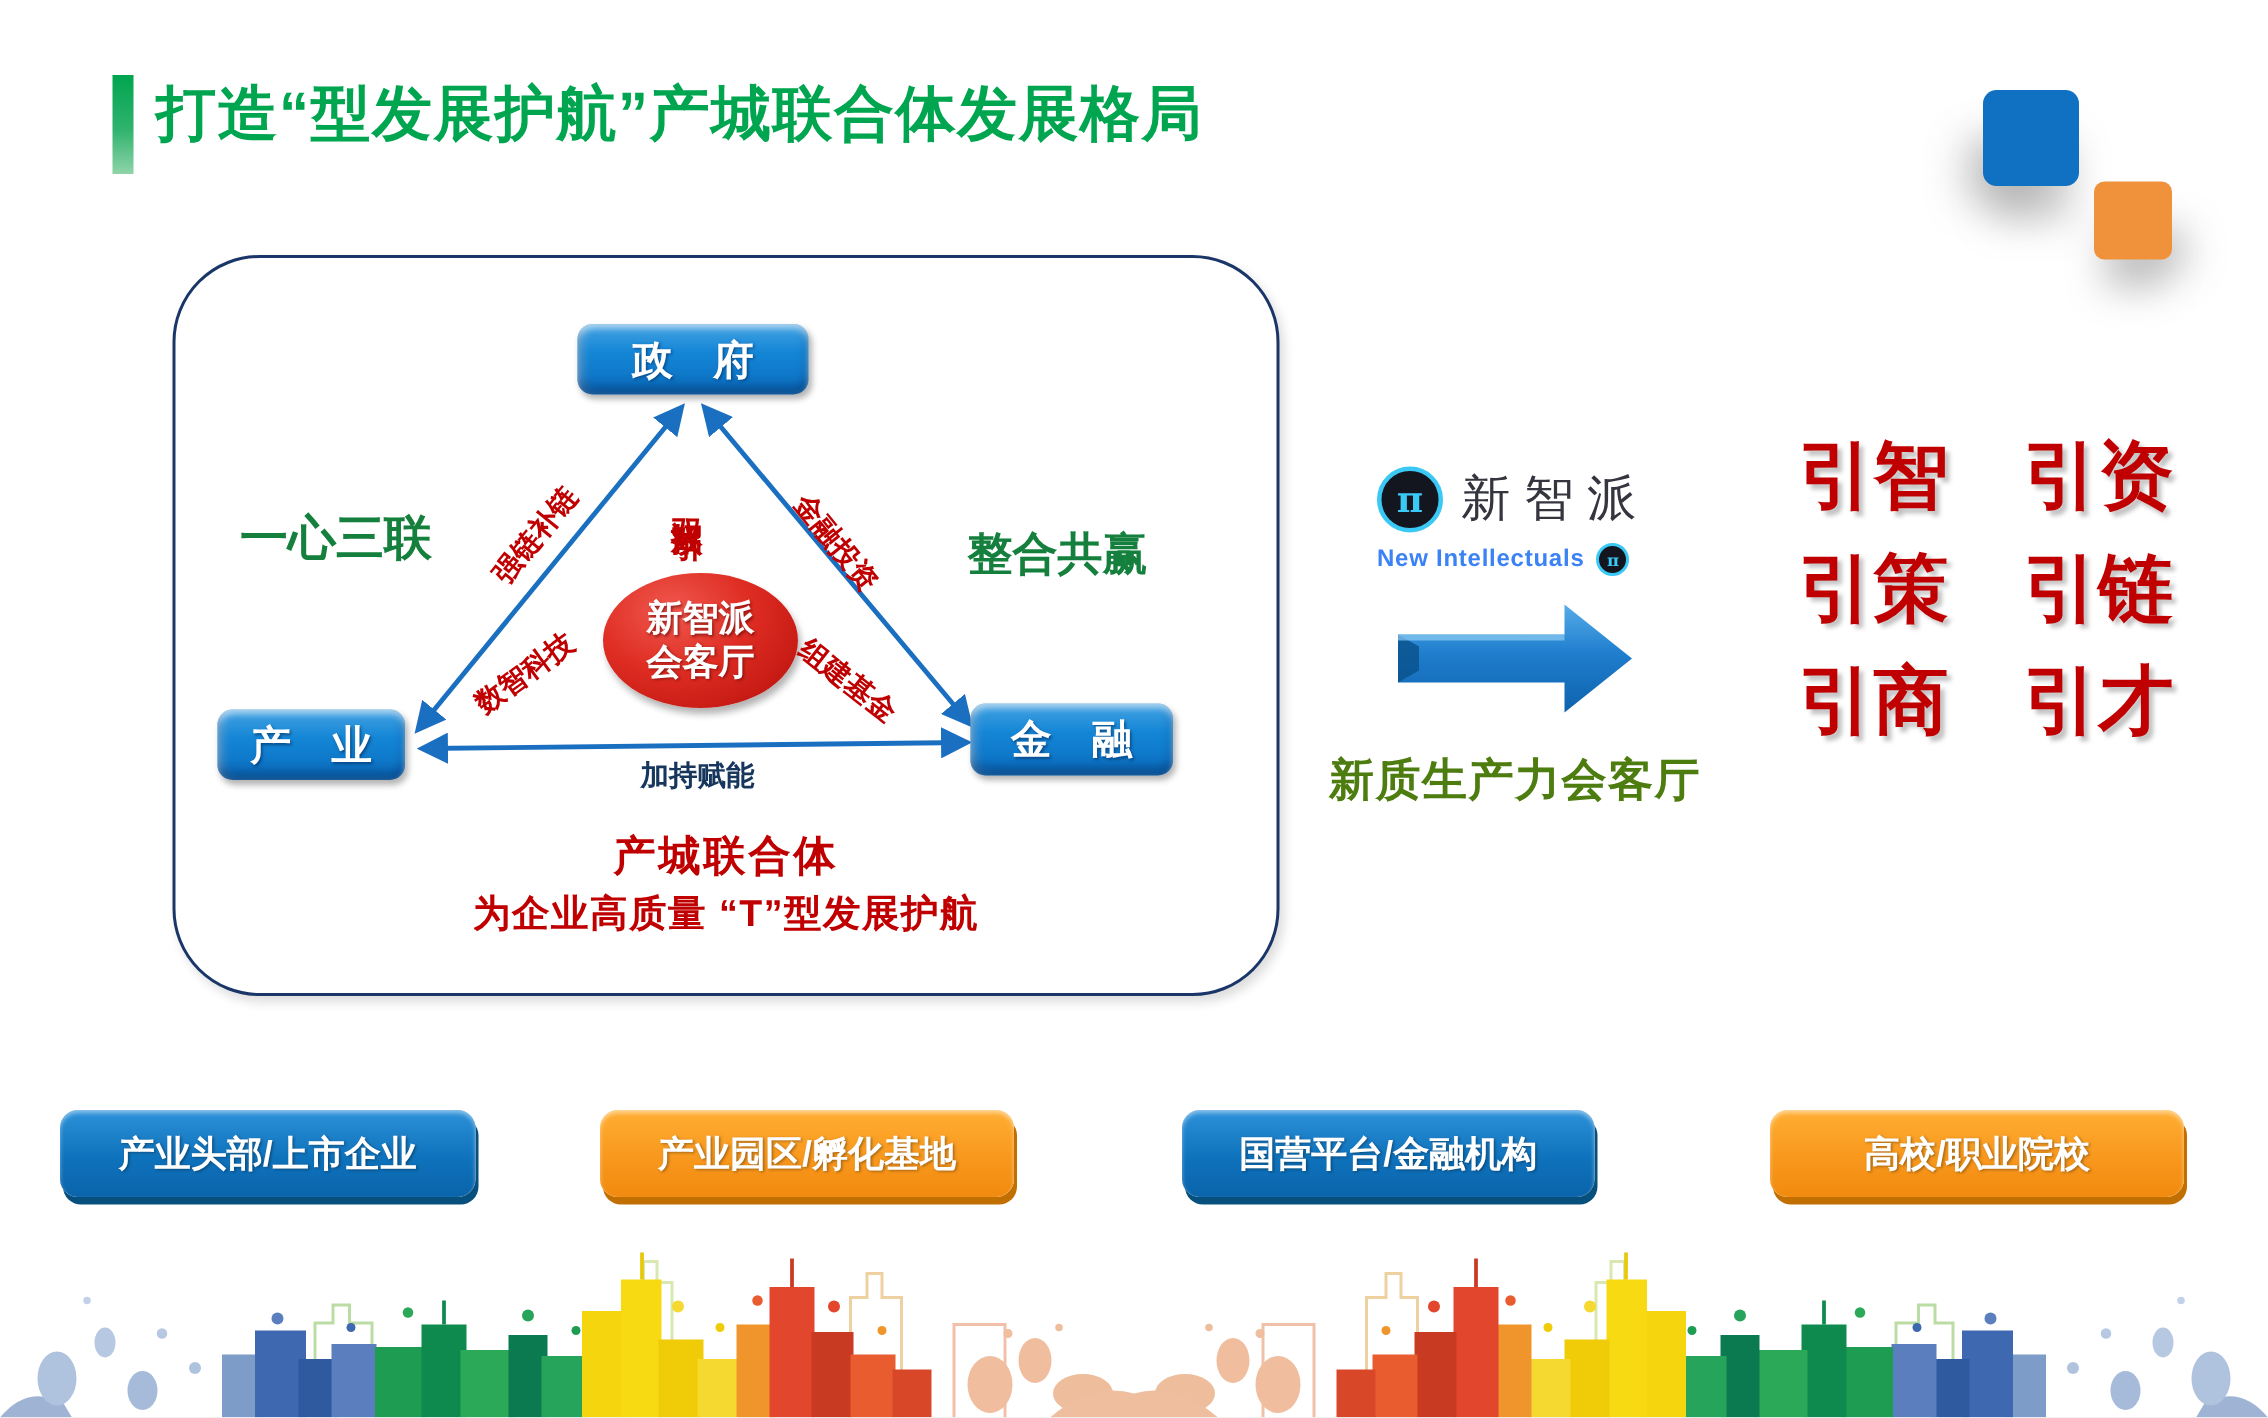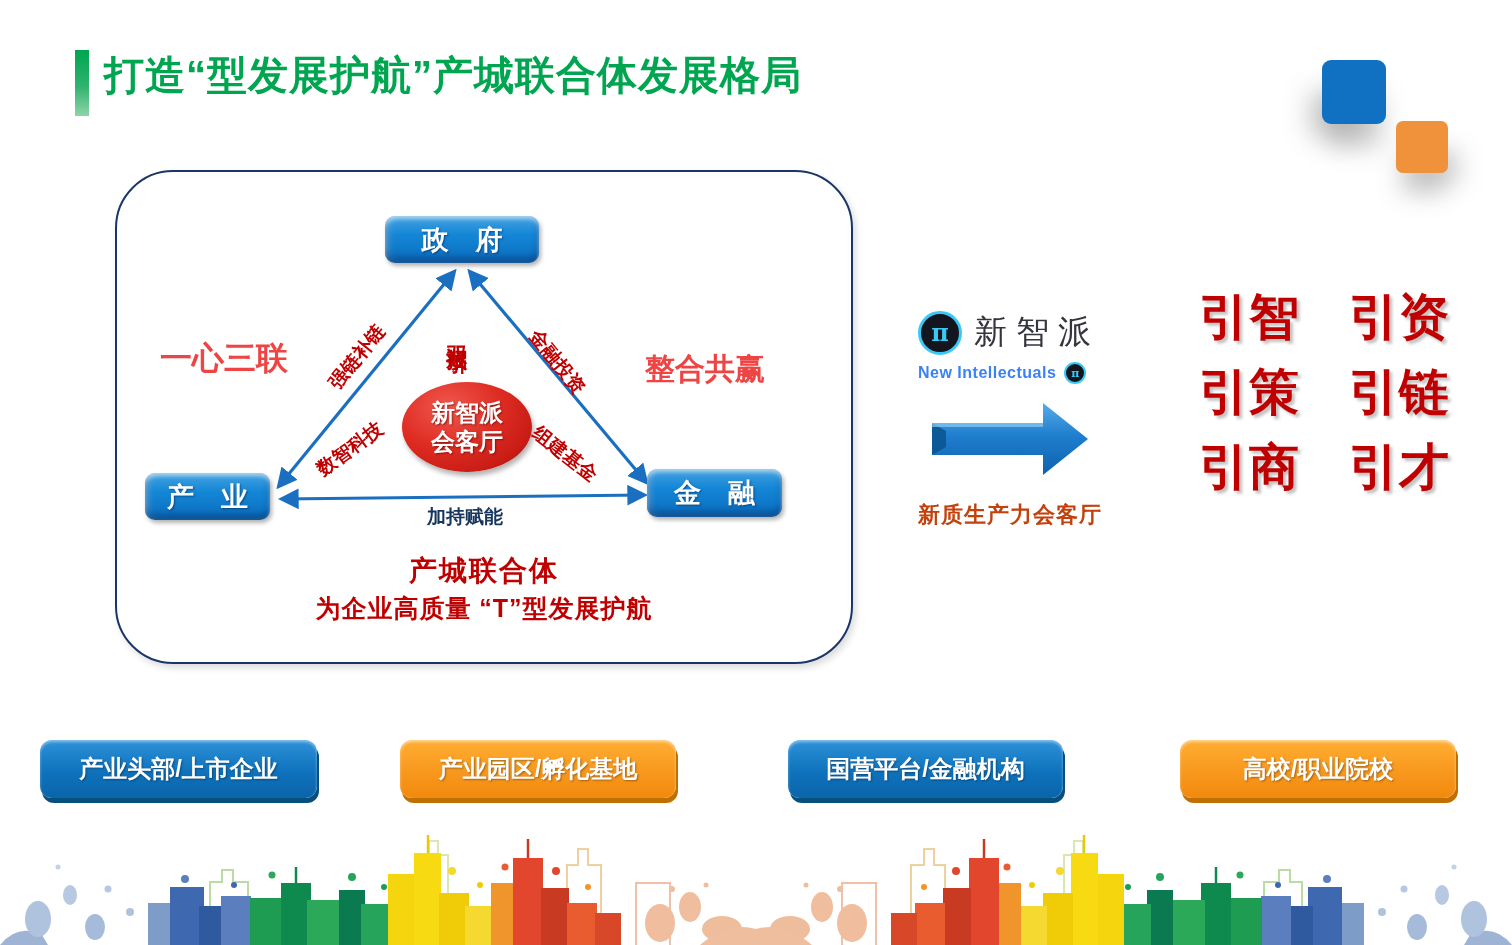--- a/index.html
+++ b/index.html
@@ -38,40 +38,40 @@
     text-shadow:1px 1px 2px rgba(90,0,0,.6);}
   .edge-label{position:absolute;white-space:nowrap;font-weight:bold;color:#C00000;font-size:19px;
     transform:translate(-50%,-50%);}
   .edge-label.vertical{left:340px;top:163px;writing-mode:vertical-rl;text-orientation:upright;
     font-size:21px;letter-spacing:3px;}
   .edge-label.l-up{left:240px;top:185px;transform:translate(-50%,-50%) rotate(-51deg);}
   .edge-label.r-up{left:440px;top:190px;transform:translate(-50%,-50%) rotate(51deg);}
   .edge-label.l-low{left:233px;top:277px;transform:translate(-50%,-50%) rotate(-36deg);}
   .edge-label.r-low{left:448px;top:282px;transform:translate(-50%,-50%) rotate(38deg);}
   .edge-label.bottom-edge{left:348px;top:345px;color:#17365D;font-size:19px;}
-  .side-label{position:absolute;font-weight:900;color:#ef4444;font-size:32px;white-space:nowrap;}
+  .side-label{position:absolute;font-weight:900;color:#15803d;font-size:32px;white-space:nowrap;}
   .side-label.left{left:43px;top:165px;}
   .side-label.right{left:528px;top:177px;font-size:30px;}
   .panel-caption1{position:absolute;left:0;top:380px;width:100%;text-align:center;font-weight:900;
     color:#C00000;font-size:28px;letter-spacing:2px;}
   .panel-caption2{position:absolute;left:0;top:420px;width:100%;text-align:center;font-weight:900;
     color:#C00000;font-size:25px;letter-spacing:1px;}
   
   .brand-block{position:absolute;left:918px;top:310px;width:190px;}
   .brand-row{display:flex;align-items:center;gap:12px;}
   .logo-circle{border-radius:50%;background:#13151F;display:inline-flex;align-items:center;
     justify-content:center;color:#3AC8F5;flex:0 0 auto;font-family:"DejaVu Serif",serif;}
   .logo-circle.big{width:38px;height:38px;border:3px solid #3AC8F5;font-size:24px;font-weight:bold;}
   .logo-circle.small{width:18px;height:18px;border:2px solid #3AC8F5;font-size:11px;font-weight:bold;}
   .brand-cn{font-size:33px;color:#35353F;letter-spacing:9px;white-space:nowrap;}
   .brand-row2{display:flex;align-items:center;gap:8px;margin-top:7px;}
   .brand-en{font-size:16px;font-weight:bold;color:#3b82f6;letter-spacing:.5px;white-space:nowrap;}
   .big-arrow{position:absolute;left:930px;top:400px;}
   .brand-caption{position:absolute;left:790px;top:500px;width:440px;text-align:center;
-    font-size:22px;font-weight:900;color:#c2410c;letter-spacing:1px;}
+    font-size:30px;font-weight:900;color:#4d7c0f;letter-spacing:1px;}
   
   .slogan{position:absolute;left:1196px;top:280px;width:256px;color:#C00000;font-weight:bold;
     font-size:50px;line-height:75px;text-align:center;white-space:nowrap;
     text-shadow:3px 3px 3px rgba(120,120,120,.45);}
   
   .bottom-btn{position:absolute;top:740px;height:58px;border-radius:12px;display:flex;
     align-items:center;justify-content:center;color:#fff;font-weight:bold;font-size:24px;
     white-space:nowrap;text-shadow:1px 1px 2px rgba(0,0,0,.35);}
   .bottom-btn.blue{background:linear-gradient(180deg,#2E92DA 0%,#0E72BC 55%,#0B64AA 100%);
     box-shadow:2px 5px 0 #07507E,inset 0 2px 3px rgba(255,255,255,.45);}

